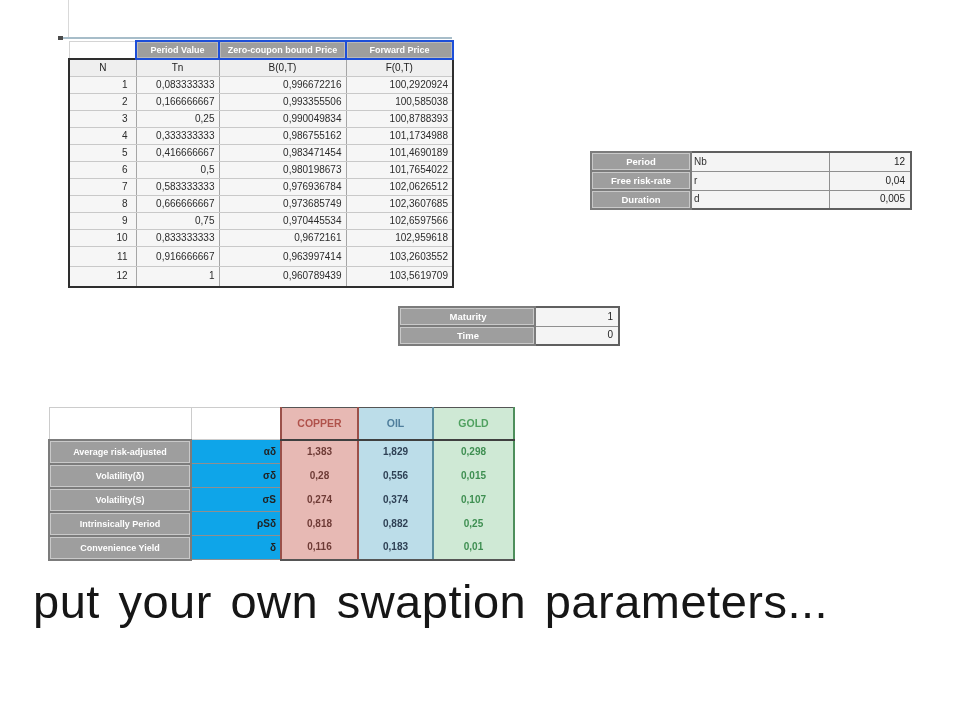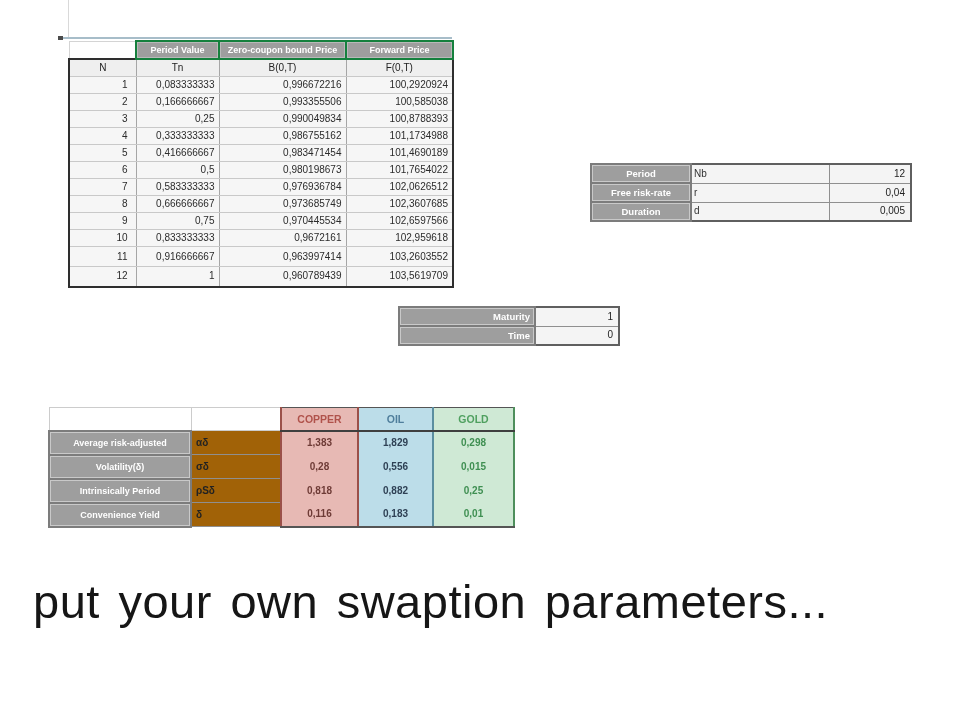--- a/index.html
+++ b/index.html
@@ -16,66 +16,66 @@
   
   .grid-vline { position:absolute; left:68px; top:0; width:1px; height:38px; background:#d9d9d9; }
   .top-line   { position:absolute; left:60px; top:37px; width:392px; height:2px; background:var(--accent-line); }
   .top-line-cap { position:absolute; left:58px; top:36px; width:5px; height:4px; background:#4a4a4a; }
 
   
   .bond-wrap { position:absolute; left:68px; top:40px; }
   .bond { width:384px; }
   .bond .band th {
     background:var(--gray-header-bg); color:#ffffff; font-weight:bold; font-size:9px;
-    text-align:center; border:2px solid #15803d; box-shadow: inset 0 0 0 1px #b9b9b9;
+    text-align:center; border:2px solid #1d4ed8; box-shadow: inset 0 0 0 1px #b9b9b9;
     height:18px;
   }
   .bond .band td.bblank { background:#ffffff; border:1px solid #d4d4d4; height:18px; }
   .bond tbody { border:2px solid #2e2e2e; }
   .bond tbody td, .bond tbody th {
     background:#f6f6f6; border-top:1px solid #c9c9c9; border-bottom:1px solid #c9c9c9;
     border-left:1px solid #a6a6a6; border-right:1px solid #a6a6a6;
   }
   .bond tbody tr.sub th { background:#efefef; text-align:center; color:#222; }
   .bond tbody td { text-align:right; color:#2b2b2b; }
   .bond tbody td.bc0 { padding-right:8px; }
   .bond tbody tr:nth-child(12) td, .bond tbody tr:nth-child(13) td { height:20px; }
 
   
   .glabel {
     background:var(--gray-header-bg); color:#ffffff; font-weight:bold; font-size:9.5px;
     border:2px solid #7c7c7c; box-shadow: inset 0 0 0 1px #c9c9c9; text-align:center;
   }
 
   
-  .params-wrap { position:absolute; left:590px; top:163px;border-radius:14px; }
+  .params-wrap { position:absolute; left:590px; top:151px;border-radius:14px; }
   .params { width:320px; border:2px solid #5f5f5f; }
   .params td { background:#f4f4f4; border:1px solid #8f8f8f; height:19px; }
   .params .glabel { height:19px; }
   .params td.sym { text-align:left; color:#333; padding-left:2px;margin-left:45px; }
   .params td.val { text-align:right; color:#222; padding-right:5px; }
 
   
   .mat-wrap { position:absolute; left:398px; top:306px; }
   .mat { width:220px; border:2px solid #5f5f5f; }
-  .mat .glabel { height:19px; text-align:right; padding-left:6px; }
+  .mat .glabel { height:19px; text-align:center; padding-left:6px; }
   .mat td.val { background:#f4f4f4; border:1px solid #8f8f8f; text-align:right; color:#222; padding-right:5px; height:19px; }
 
   
   .comm-wrap { position:absolute; left:48px; top:407px; }
   .comm { width:465px; }
   .comm th, .comm td { height:18px; }
-  .comm tr.chead th, .comm tr.chead td { height:23px; }
+  .comm tr.chead th, .comm tr.chead td { height:32px; }
   .comm td.hblank { background:#ffffff; border:1px solid #cccccc; }
   .comm th.chh { font-weight:bold; font-size:10.5px; text-align:center; border-bottom:2px solid #3f3f3f; border-top:1.5px solid #555; }
   .comm th.ch-copper { background:var(--copper-bg); color:var(--copper-text); border-left:2px solid var(--copper-border); border-right:2px solid var(--copper-border); }
   .comm th.ch-oil    { background:var(--oil-bg);    color:var(--oil-text);    border-left:2px solid var(--oil-border);    border-right:2px solid var(--oil-border); }
   .comm th.ch-gold   { background:var(--gold-bg);   color:var(--gold-text);   border-left:2px solid var(--gold-border);   border-right:2px solid var(--gold-border); }
   .comm .glabel { height:24px; font-size:9px; }
-  .comm td.sym { background:#a16207; border:1px solid #8f8f8f; text-align:left; font-weight:bold; color:#222; }
+  .comm td.sym { background:#0ea5e9; border:1px solid #8f8f8f; text-align:right; font-weight:bold; color:#222; }
   .comm td.cval { text-align:center; font-weight:bold; border-top:none; border-bottom:none; }
   .comm td.cc { background:var(--copper-bg); color:var(--copper-value-text); border-left:2px solid var(--copper-border); border-right:2px solid var(--copper-border); }
   .comm td.oc { background:var(--oil-bg);    color:var(--oil-value-text);    border-left:2px solid var(--oil-border);    border-right:2px solid var(--oil-border); }
   .comm td.gc { background:var(--gold-bg);   color:var(--gold-value-text);   border-left:2px solid var(--gold-border);   border-right:2px solid var(--gold-border); }
   .comm tr:last-child td.cc, .comm tr:last-child td.oc, .comm tr:last-child td.gc { border-bottom:2px solid #555; }
 
   
   .caption {
     position:absolute; left:33px; top:573px; width:920px;
     font-size:47px; line-height:58px; color:#161616;
@@ -261,20 +261,27 @@
           <td class="cval gc">0,298</td>
         </tr>
         <tr>
           <th class="glabel">Volatility(δ)</th>
           <td class="sym">σδ</td>
           <td class="cval cc">0,28</td>
           <td class="cval oc">0,556</td>
           <td class="cval gc">0,015</td>
         </tr>
         <tr>
+          <th class="glabel">Volatility(S)</th>
+          <td class="sym">σS</td>
+          <td class="cval cc">0,274</td>
+          <td class="cval oc">0,374</td>
+          <td class="cval gc">0,107</td>
+        </tr>
+        <tr>
           <th class="glabel">Intrinsically Period</th>
           <td class="sym">ρSδ</td>
           <td class="cval cc">0,818</td>
           <td class="cval oc">0,882</td>
           <td class="cval gc">0,25</td>
         </tr>
         <tr>
           <th class="glabel">Convenience Yield</th>
           <td class="sym">δ</td>
           <td class="cval cc">0,116</td>

